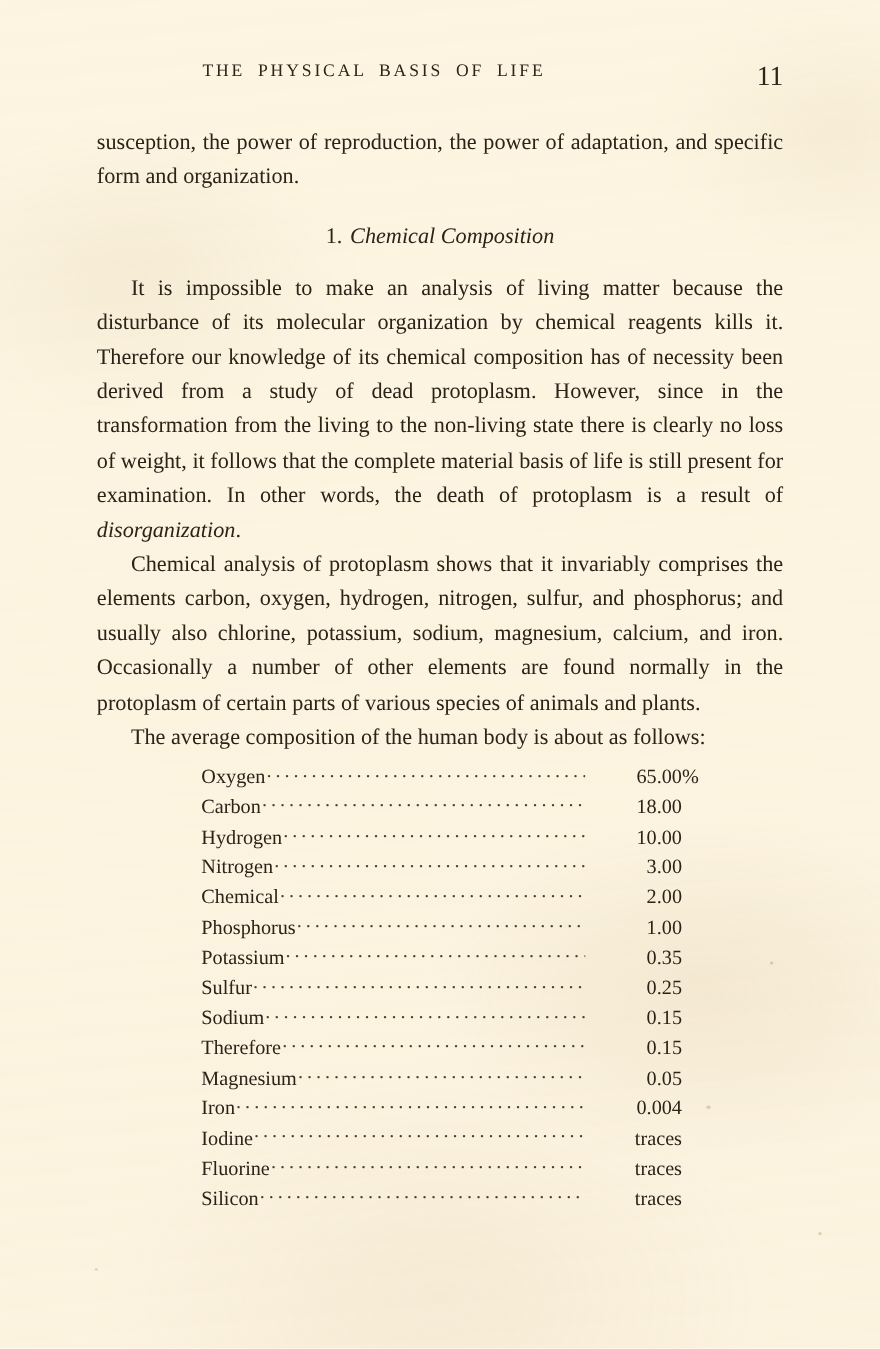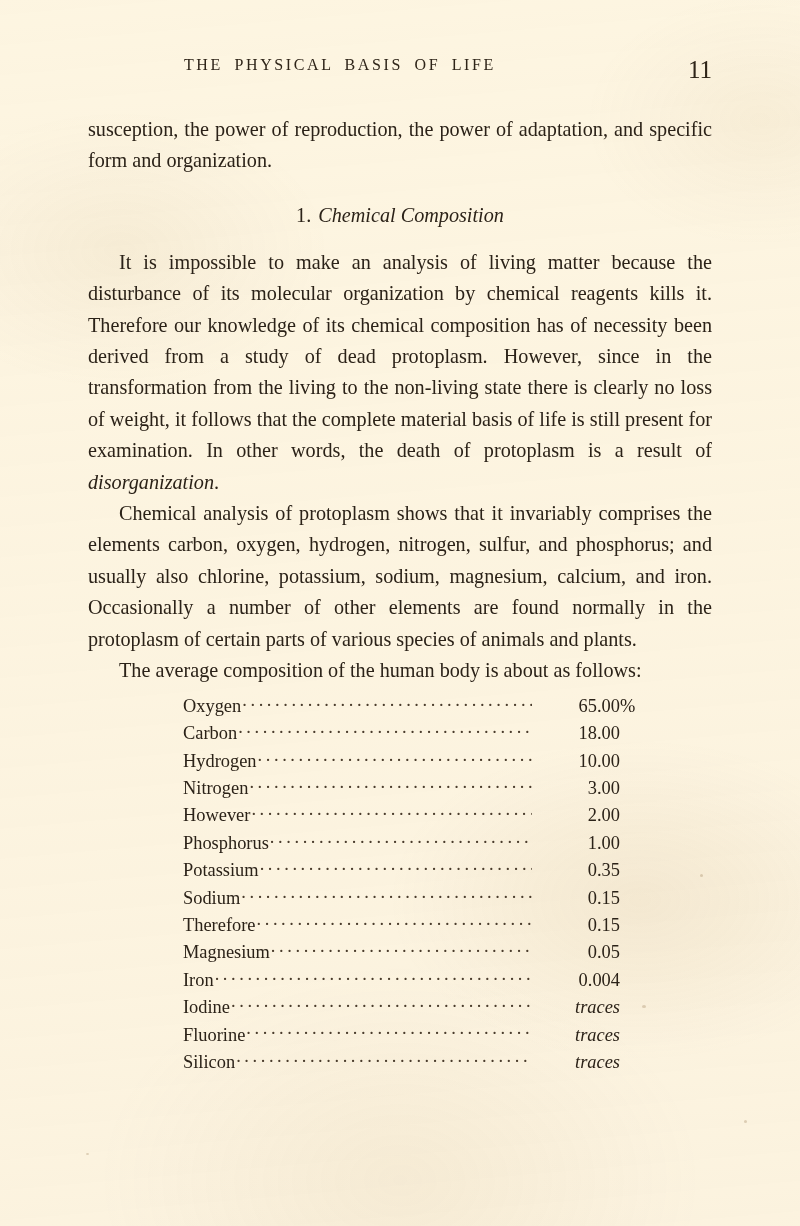--- a/index.html
+++ b/index.html
@@ -128,21 +128,21 @@
     color: #4a3c2c;
     font-size: 18.4px;
   }
   .comp-value {
     white-space: nowrap;
     text-align: right;
     width: 86px;
     color: #2b2218;
     position: relative;
   }
-  .comp-value.traces { font-style: italic; }
+  .comp-value.traces { }
   .comp-value .pct {
     position: absolute;
     left: 100%;
   }
 </style>
 </head>
 <body>
 
 <div class="paper-grain"></div>
 <div class="speck" style="left:642px; top:1005px; width:4px; height:3px;"></div>
@@ -184,35 +184,40 @@
         <span class="comp-name">Hydrogen</span>
         <span class="comp-leader"></span>
         <span class="comp-value">10.00</span>
       </li>
       <li class="comp-row">
         <span class="comp-name">Nitrogen</span>
         <span class="comp-leader"></span>
         <span class="comp-value">3.00</span>
       </li>
       <li class="comp-row">
-        <span class="comp-name">However</span>
+        <span class="comp-name">Chemical</span>
         <span class="comp-leader"></span>
         <span class="comp-value">2.00</span>
       </li>
       <li class="comp-row">
         <span class="comp-name">Phosphorus</span>
         <span class="comp-leader"></span>
         <span class="comp-value">1.00</span>
       </li>
       <li class="comp-row">
         <span class="comp-name">Potassium</span>
         <span class="comp-leader"></span>
         <span class="comp-value">0.35</span>
       </li>
       <li class="comp-row">
+        <span class="comp-name">Sulfur</span>
+        <span class="comp-leader"></span>
+        <span class="comp-value">0.25</span>
+      </li>
+      <li class="comp-row">
         <span class="comp-name">Sodium</span>
         <span class="comp-leader"></span>
         <span class="comp-value">0.15</span>
       </li>
       <li class="comp-row">
         <span class="comp-name">Therefore</span>
         <span class="comp-leader"></span>
         <span class="comp-value">0.15</span>
       </li>
       <li class="comp-row">

